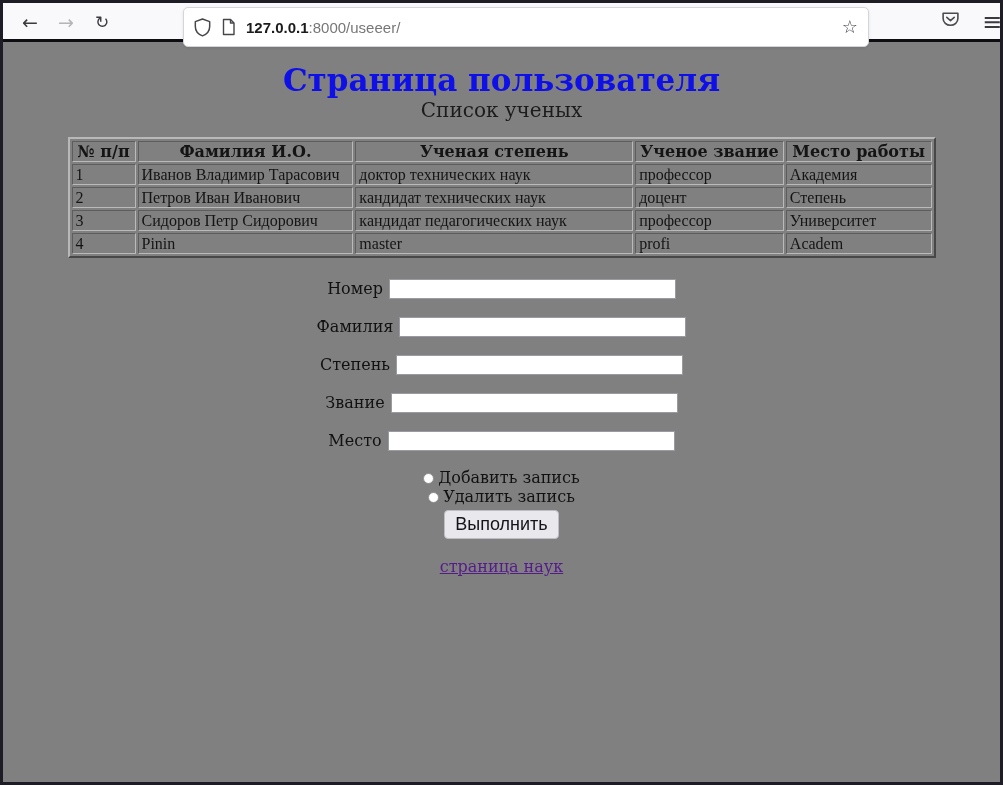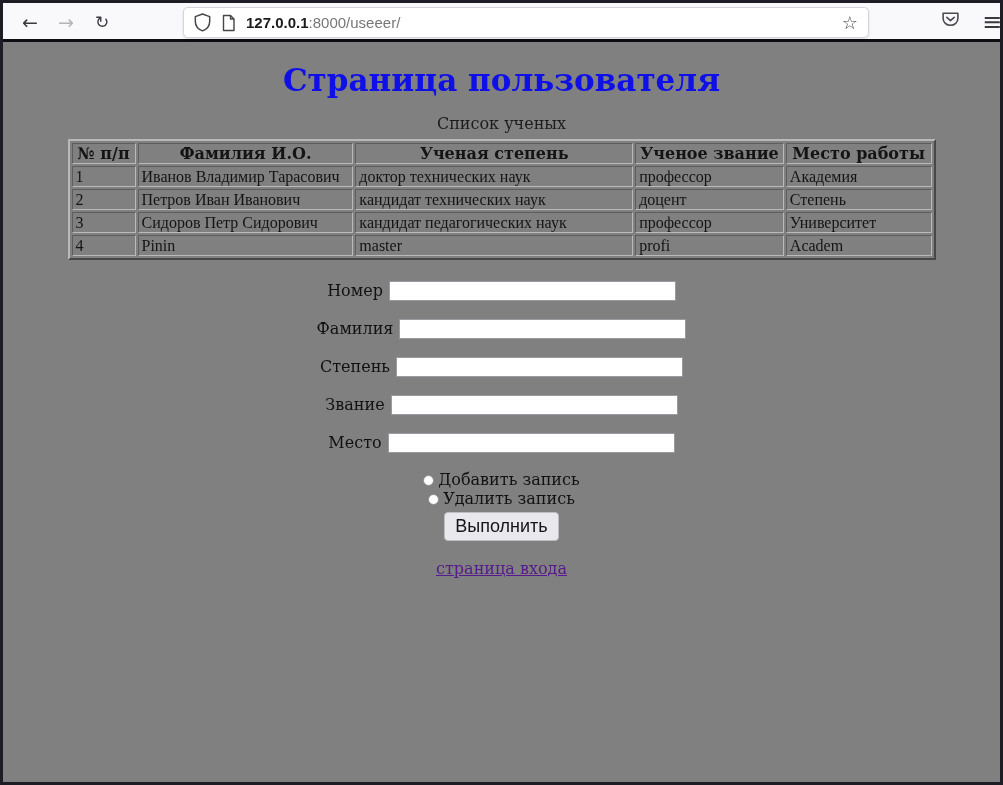--- a/index.html
+++ b/index.html
@@ -25,21 +25,21 @@
     display: flex; align-items: center; justify-content: center;
     font-family: "DejaVu Sans", sans-serif; font-size: 19px; color: #3a3a3f;
     border-radius: 4px; cursor: pointer;
   }
   .nav-btn.back { left: 12px; }
   .nav-btn.fwd { left: 48px; color: #b5b5b9; }
   .nav-btn.reload { left: 84px; font-size: 17px; }
 
   .urlbar {
     position: absolute; left: 180px; top: 4px;
-    width: 686px; height: 31px;
+    width: 686px; height: 40px;
     background: #ffffff;
     border: 1px solid #d4d4db;
     border-radius: 5px;
     box-shadow: 0 1px 3px rgba(0,0,0,0.10);
     display: flex; align-items: center;
     padding: 0 10px;
   }
   .urlbar .icn { display: flex; align-items: center; margin-right: 10px; }
   .url-text {
     font-family: "Liberation Sans", sans-serif; font-size: 15px;
@@ -71,23 +71,22 @@
 
   table.sci {
     width: 868px; margin: 0 auto;
     border-collapse: separate; border-spacing: 2px;
     table-layout: fixed;
     background: #808080;
     border-style: solid; border-width: 2px;
     border-color: #b8b8b8 #474747 #474747 #b8b8b8;
   }
   table.sci caption {
-    font-size: 16px; color: #1c1c1c; padding-bottom: 6px;
+    font-size: 20px; color: #1c1c1c; padding-bottom: 15px;
     font-family: "DejaVu Serif", serif;
-    margin-top: 16px;
   }
   table.sci th, table.sci td {
     height: 21px; padding: 0 3px;
     border-style: solid; border-width: 1px;
     border-color: #5d5d5d #bababa #bababa #5d5d5d;
     font-size: 16px; color: #141414;
     overflow: hidden; white-space: nowrap;
   }
   table.sci th { font-family: "DejaVu Serif", serif; font-weight: bold; text-align: center; }
   table.sci td { font-family: "Liberation Serif", serif; text-align: left; }
@@ -228,17 +227,17 @@
         <span class="radio-dot"></span><span>Добавить запись</span>
       </div>
       <div class="radio-line">
         <span class="radio-dot"></span><span>Удалить запись</span>
       </div>
 
       <button class="exec-btn">Выполнить</button>
     </div>
 
     <div class="link-line">
-      <a>страница входа</a>
+      <a>страница наук</a>
     </div>
 
   </div>
 </div>
 
 </body></html>

